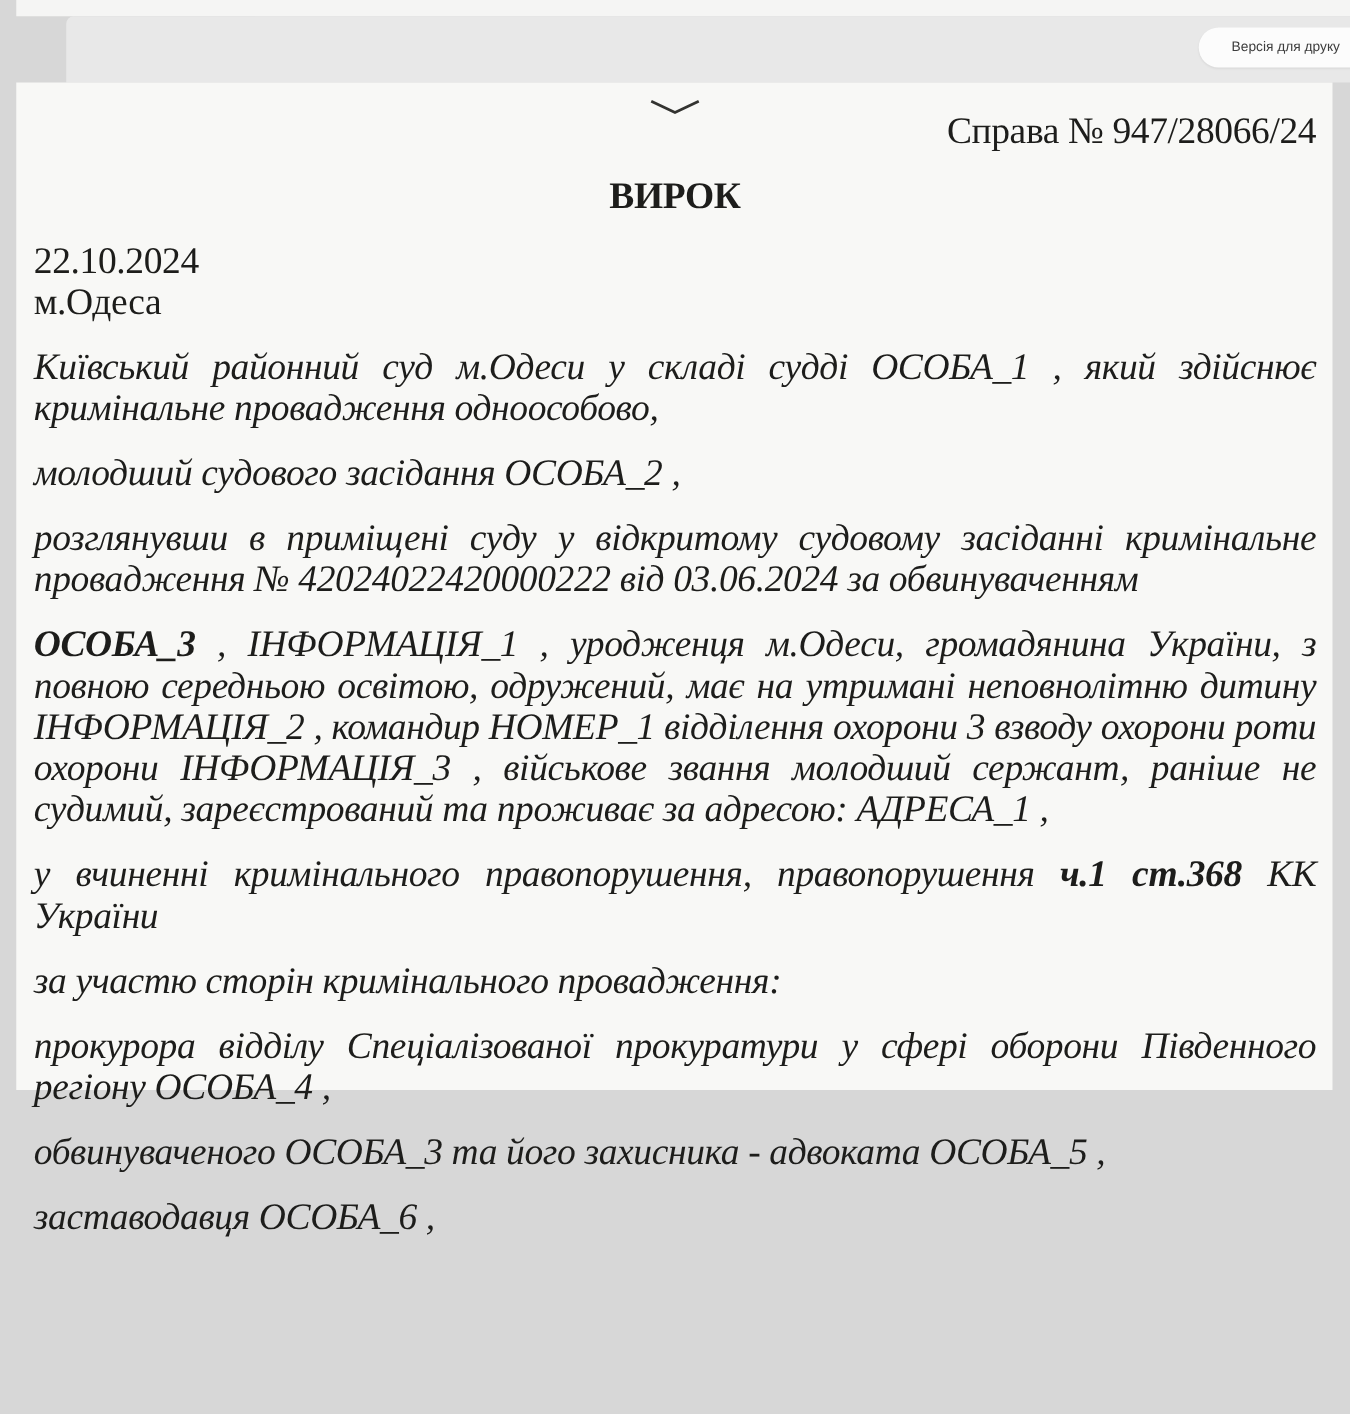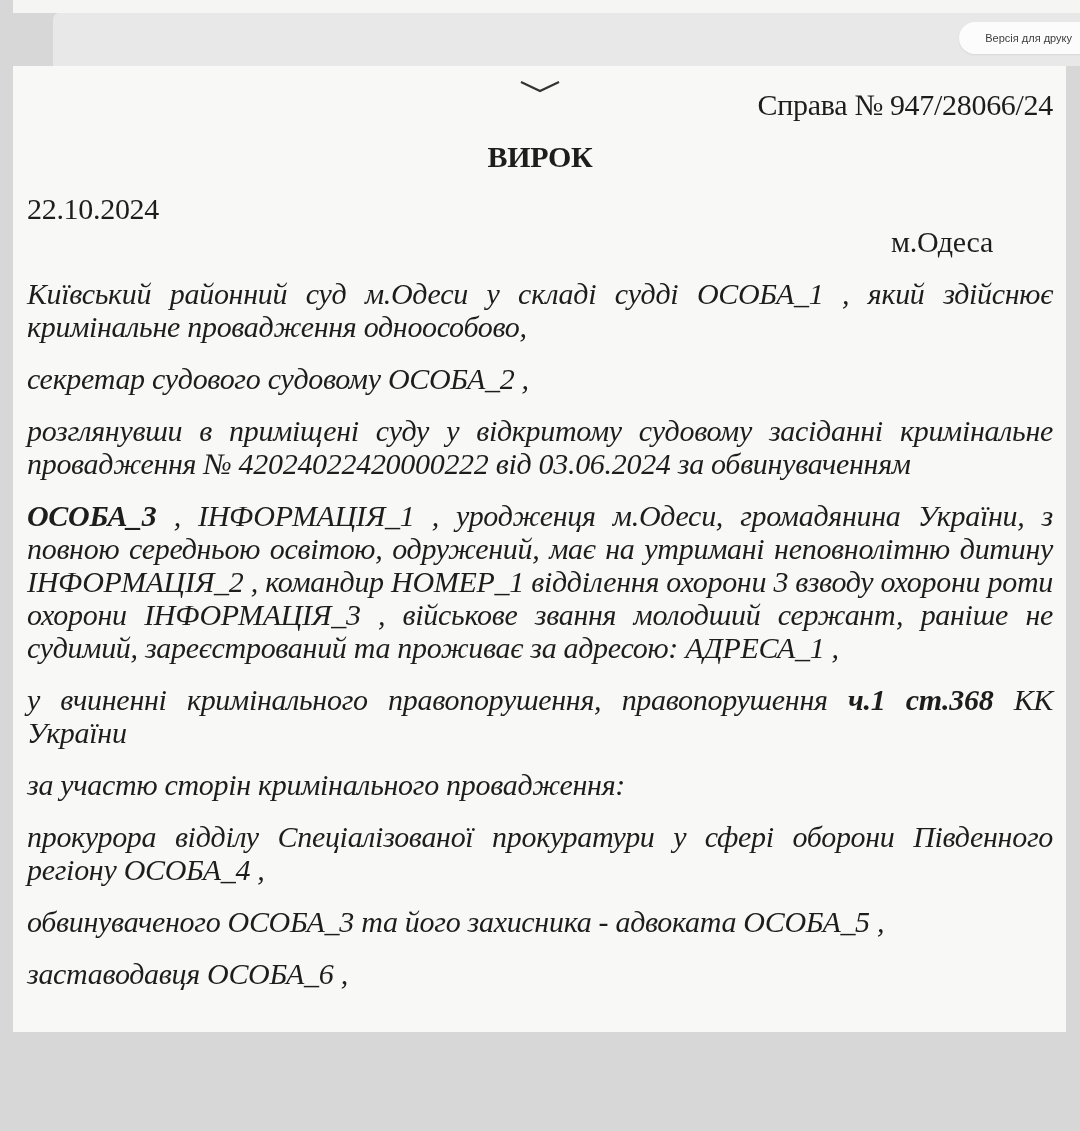--- a/index.html
+++ b/index.html
@@ -25,38 +25,38 @@
     height: 32px; padding: 0 26px;
     border: none; border-radius: 16px;
     background: #fcfcfc;
     box-shadow: 0 1px 2px rgba(0,0,0,0.07);
     font-family: "Liberation Sans", sans-serif;
     font-size: 11px; color: #3d3d3d;
     cursor: pointer;
     line-height: 32px;
   }
   .doc {
-    position: absolute; left: 13px; top: 66px; width: 1053px; height: 966px;
+    position: absolute; left: 13px; top: 66px; width: 1053px; height: 806px;
     background: #f8f8f6;
     box-sizing: border-box;
     padding: 22px 13px 0 14px;
     color: #1d1d1b;
     font-size: 30px; line-height: 33px;
     letter-spacing: -0.3px;
   }
   .chevron-wrap {
     position: absolute; top: 1px; left: 50%; transform: translateX(-50%);
     width: 44px; height: 14px; cursor: pointer;
   }
   .block { margin: 0 0 19px 0; }
   .align-right { text-align: right; }
   .title-center { text-align: center; font-weight: bold; }
   .subtitle { white-space: pre; }
   .date-row { display: flex; justify-content: space-between; flex-direction: column; }
-  .city { margin-right: 60px; text-align: right; }
+  .city { margin-right: 60px; }
   .para { margin: 0 0 19px 0; text-align: justify; font-style: italic; }
   .b { font-weight: bold; }
 </style>
 </head>
 <body>
 
 <div class="top-strip"></div>
 
 <div class="toolbar">
   <button class="print-btn">Версія для друку</button>
@@ -76,21 +76,21 @@
   <div class="block title-center">ВИРОК</div>
 
 
   <div class="block date-row">
     <span>22.10.2024</span>
     <span class="city">м.Одеса</span>
   </div>
 
   <div id="doc-body">
       <p class="para"><span>Київський районний суд м.Одеси у складі судді ОСОБА_1 , який здійснює кримінальне провадження одноособово,</span></p>
-      <p class="para"><span>секретар судового судовому ОСОБА_2 ,</span></p>
+      <p class="para"><span>молодший судового засідання ОСОБА_2 ,</span></p>
       <p class="para"><span>розглянувши в приміщені суду у відкритому судовому засіданні кримінальне провадження № 42024022420000222 від 03.06.2024 за обвинуваченням</span></p>
       <p class="para"><span class="b">ОСОБА_3</span><span> , ІНФОРМАЦІЯ_1 , уродженця м.Одеси, громадянина України, з повною середньою освітою, одружений, має на утримані неповнолітню дитину ІНФОРМАЦІЯ_2 , командир НОМЕР_1 відділення охорони 3 взводу охорони роти охорони ІНФОРМАЦІЯ_3 , військове звання молодший сержант, раніше не судимий, зареєстрований та проживає за адресою: АДРЕСА_1 ,</span></p>
       <p class="para"><span>у вчиненні кримінального правопорушення, правопорушення </span><span class="b">ч.1 ст.368</span><span> КК України</span></p>
       <p class="para"><span>за участю сторін кримінального провадження:</span></p>
       <p class="para"><span>прокурора відділу Спеціалізованої прокуратури у сфері оборони Південного регіону ОСОБА_4 ,</span></p>
       <p class="para"><span>обвинуваченого ОСОБА_3 та його захисника - адвоката ОСОБА_5 ,</span></p>
       <p class="para"><span>заставодавця ОСОБА_6 ,</span></p>
     </div>
 
 </div>

